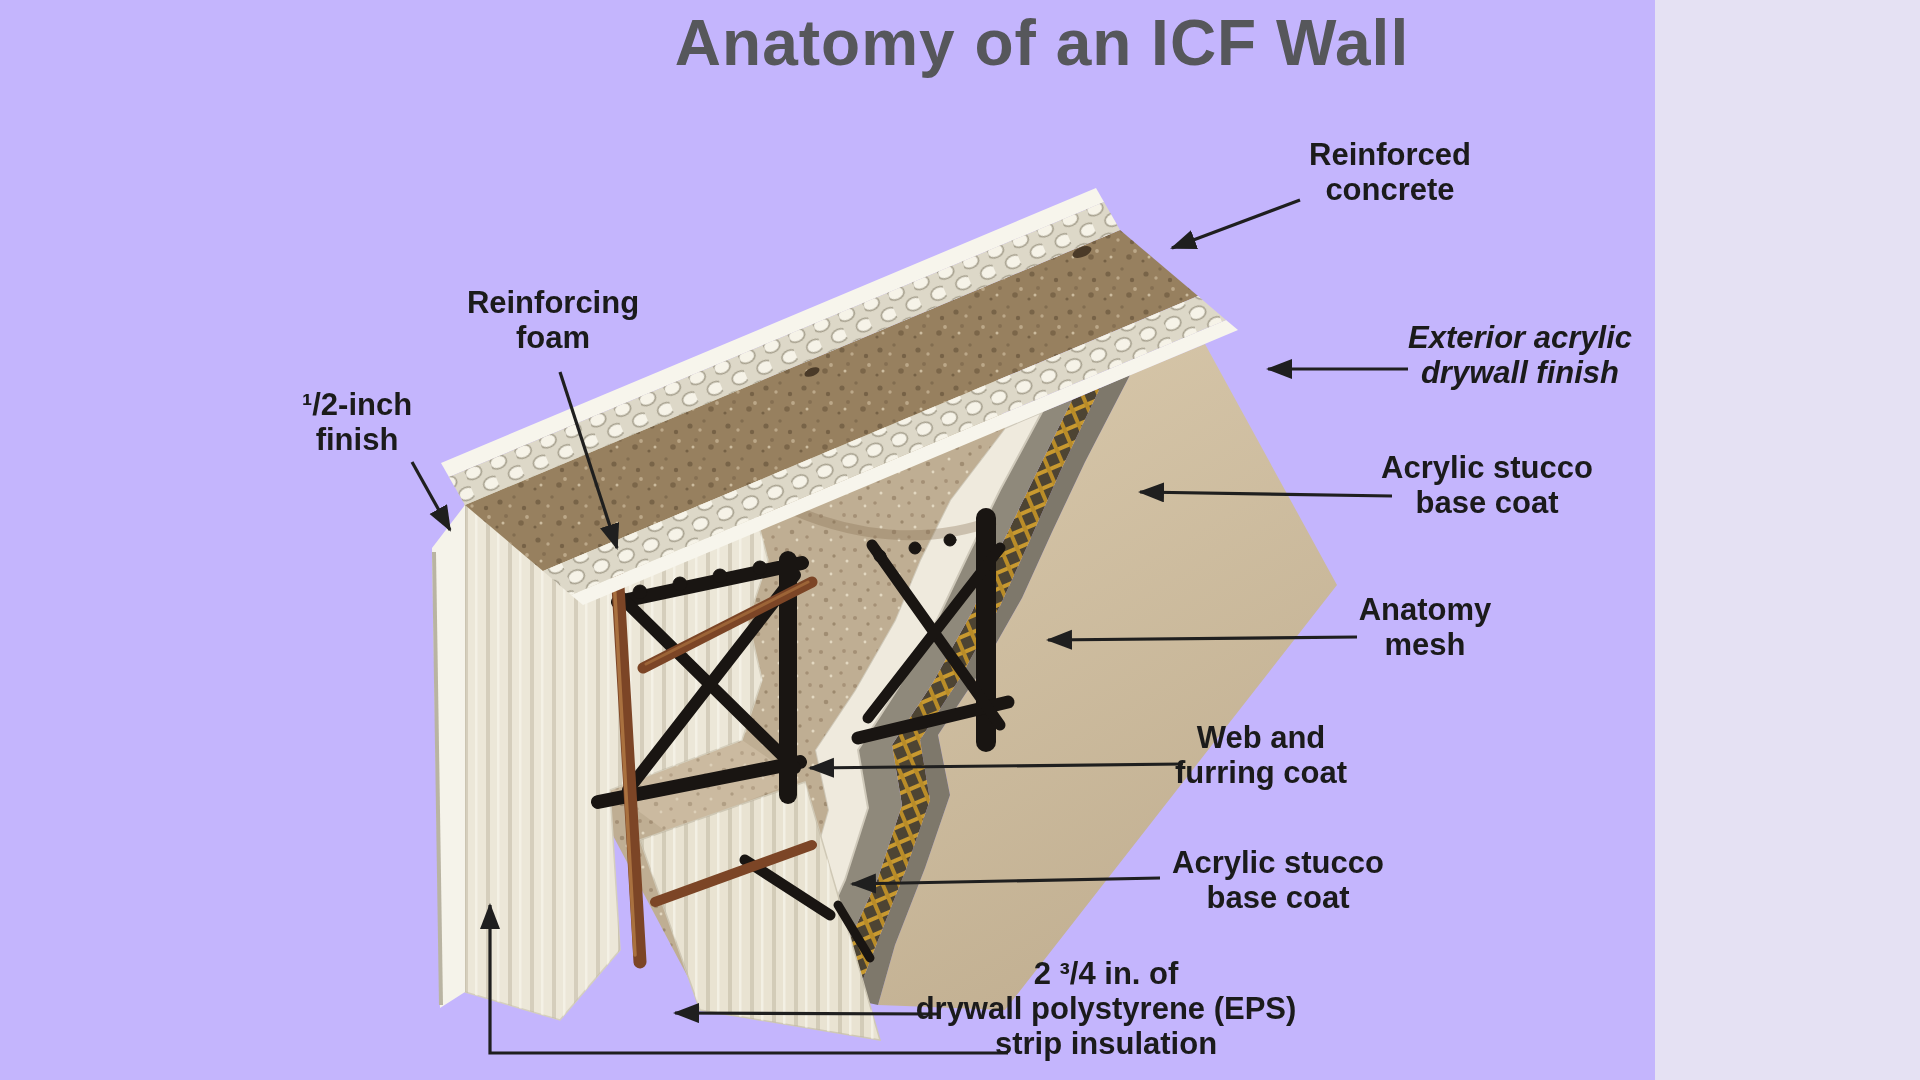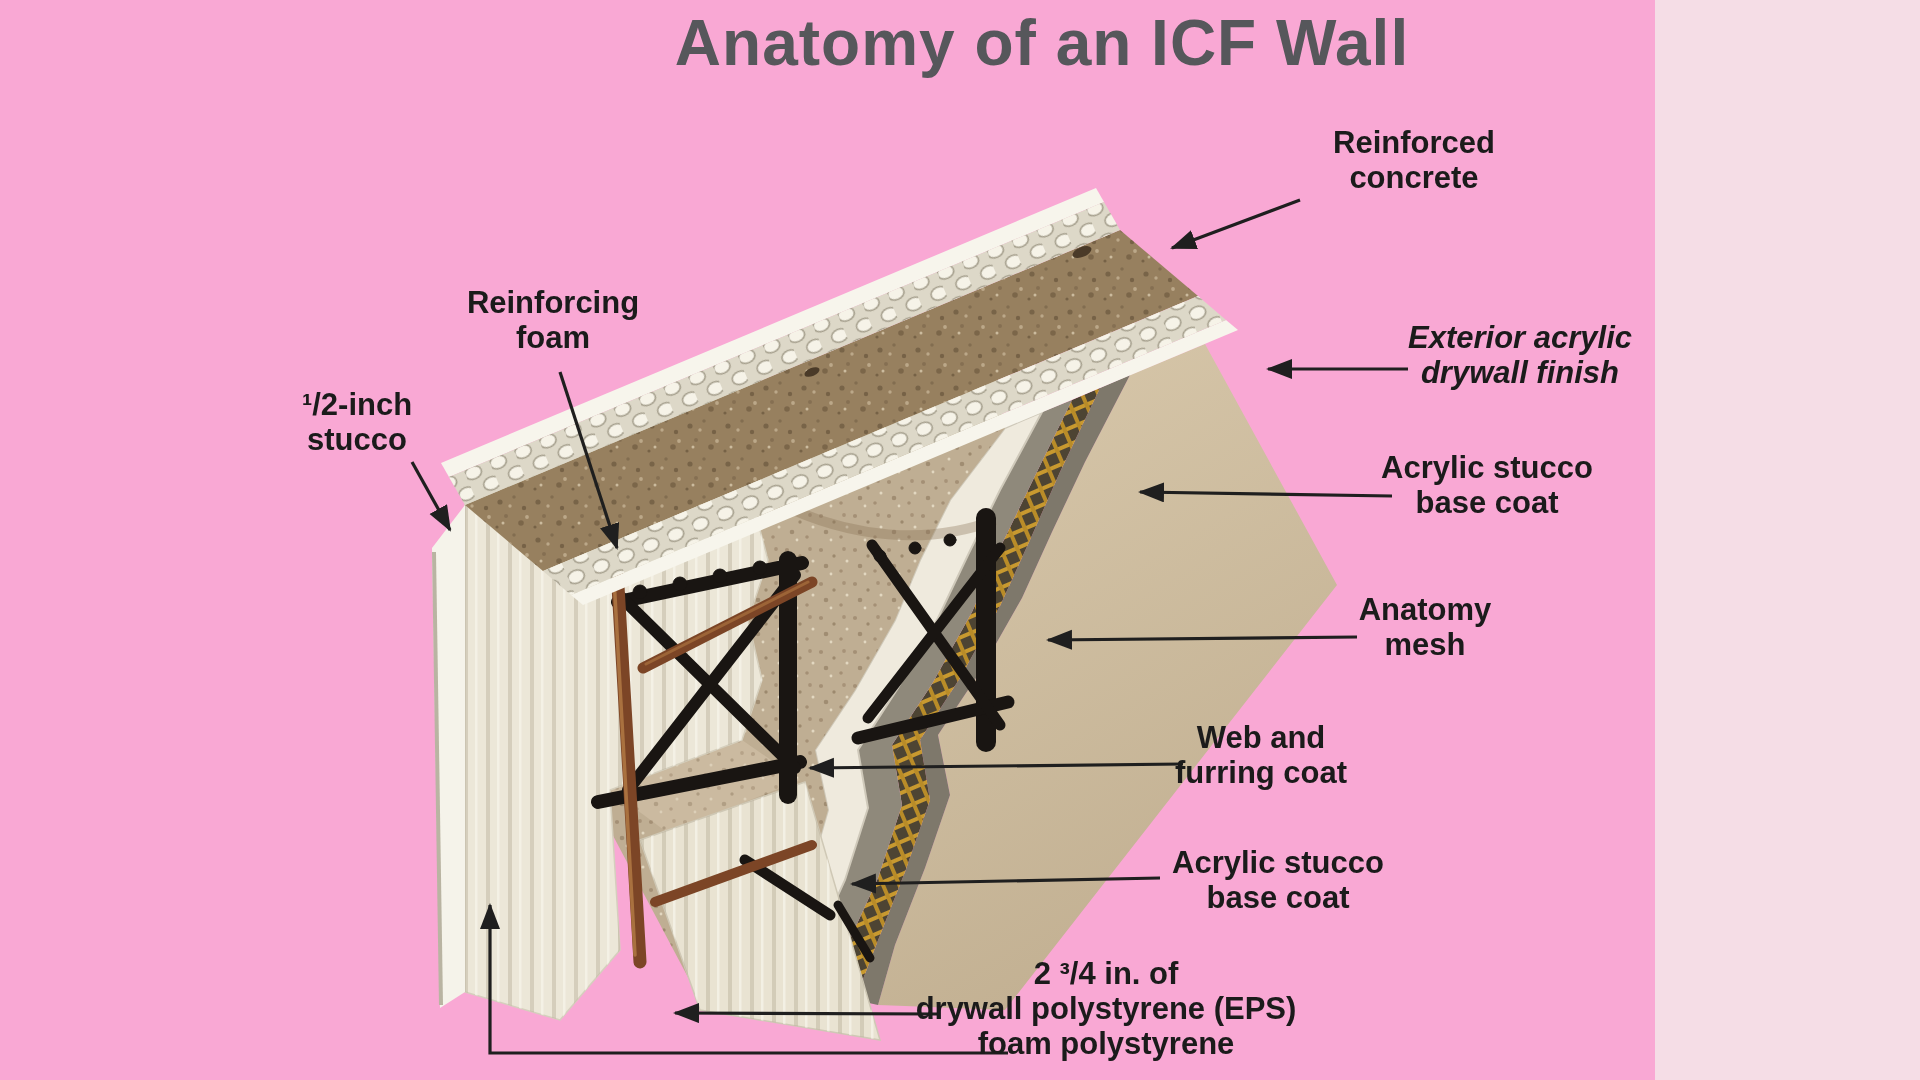--- a/index.html
+++ b/index.html
@@ -1,16 +1,16 @@
 <!DOCTYPE html>
 <html><head>
 <meta charset="utf-8">
 <style>
   html,body{margin:0;padding:0;background:#ffffff;}
-  #stage{position:relative;width:1920px;height:1080px;background:#f9a8d4;overflow:hidden;
+  #stage{position:relative;width:1920px;height:1080px;background:#c4b5fd;overflow:hidden;
          font-family:"Liberation Sans", sans-serif;}
   #art{position:absolute;left:0;top:0;width:1920px;height:1080px;}
   .lbl{position:absolute;transform:translateX(-50%);text-align:center;
        font-weight:bold;font-size:31px;line-height:35px;color:#1b1b1b;white-space:nowrap;}
   .lbl span{display:block;}
   #title{position:absolute;left:1042px;top:6px;transform:translateX(-50%);
          font-weight:bold;font-size:64px;letter-spacing:1px;color:#56575b;white-space:nowrap;}
 </style>
 </head>
 <body>
@@ -173,21 +173,21 @@
     <line x1="1357" y1="637" x2="1048" y2="640" marker-end="url(#arrowHead)"></line>
     <line x1="1183" y1="764" x2="810" y2="768" marker-end="url(#arrowHead)"></line>
     <line x1="1160" y1="878" x2="852" y2="884" marker-end="url(#arrowHead)"></line>
     <line x1="938" y1="1014" x2="675" y2="1013" marker-end="url(#arrowHead)"></line>
     <polyline points="1008,1053 490,1053 490,905" marker-end="url(#arrowHead)"></polyline>
   </g>
 </svg>
 
 <div id="title">Anatomy of an ICF Wall</div>
 
-<div class="lbl" style="left:1390px;top:125px;margin-left:24px;">
+<div class="lbl" style="left:1390px;top:137px;">
   <span>Reinforced</span>
   <span>concrete</span>
 </div>
 
 <div class="lbl" style="left:1520px;top:320px;font-style:italic;">
   <span>Exterior acrylic</span>
   <span>drywall finish</span>
 </div>
 
 <div class="lbl" style="left:1487px;top:450px;">
@@ -206,26 +206,26 @@
 </div>
 
 <div class="lbl" style="left:1278px;top:845px;">
   <span>Acrylic stucco</span>
   <span>base coat</span>
 </div>
 
 <div class="lbl" style="left:1106px;top:956px;">
   <span>2 ³/4 in. of</span>
   <span>drywall polystyrene (EPS)</span>
-  <span>foam polystyrene</span>
+  <span>strip insulation</span>
 </div>
 
 <div class="lbl" style="left:553px;top:285px;">
   <span>Reinforcing</span>
   <span>foam</span>
 </div>
 
 <div class="lbl" style="left:357px;top:387px;">
   <span>¹/2-inch</span>
-  <span>stucco</span>
+  <span>finish</span>
 </div>
 
 </div>
 
 </body></html>

